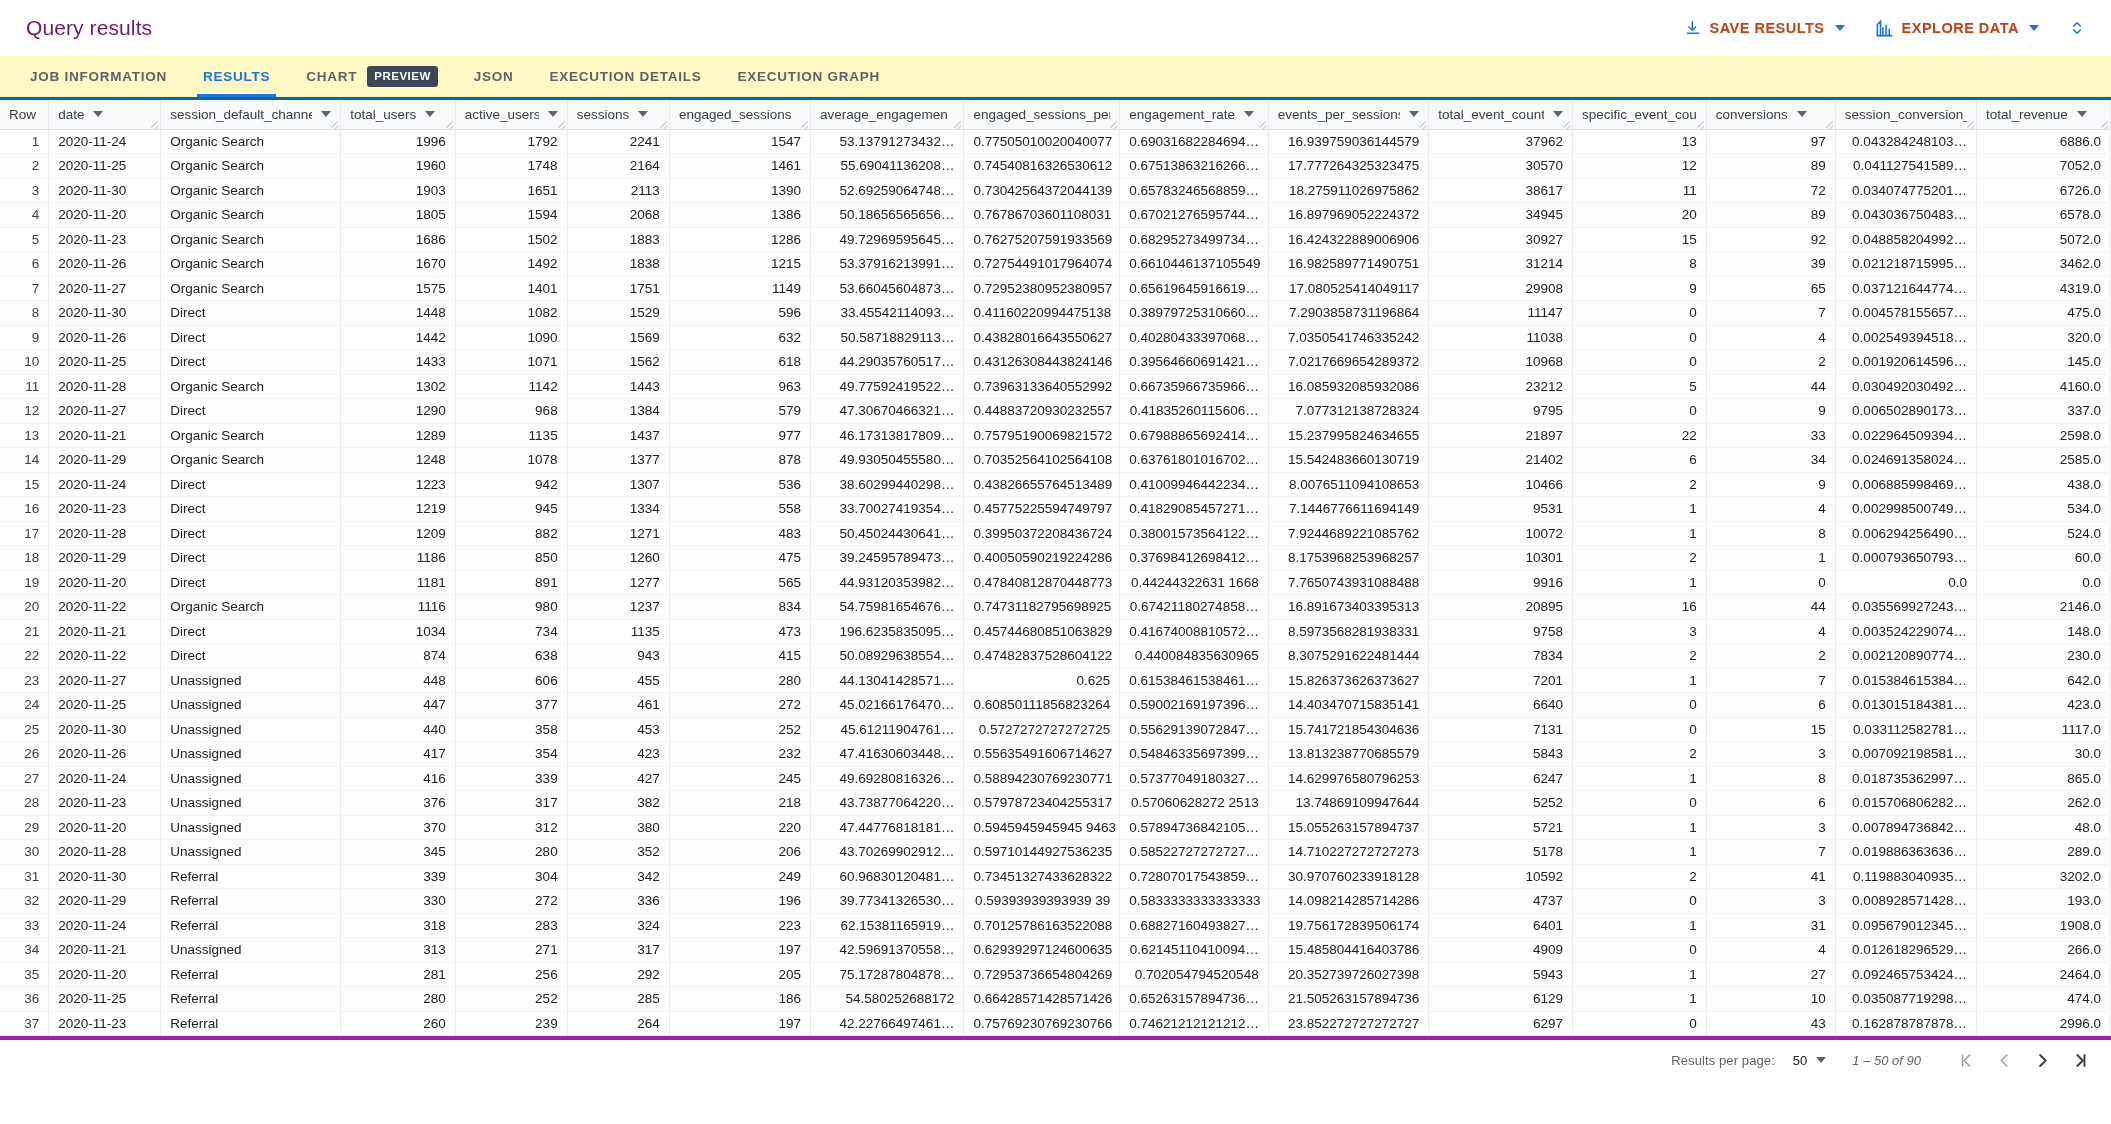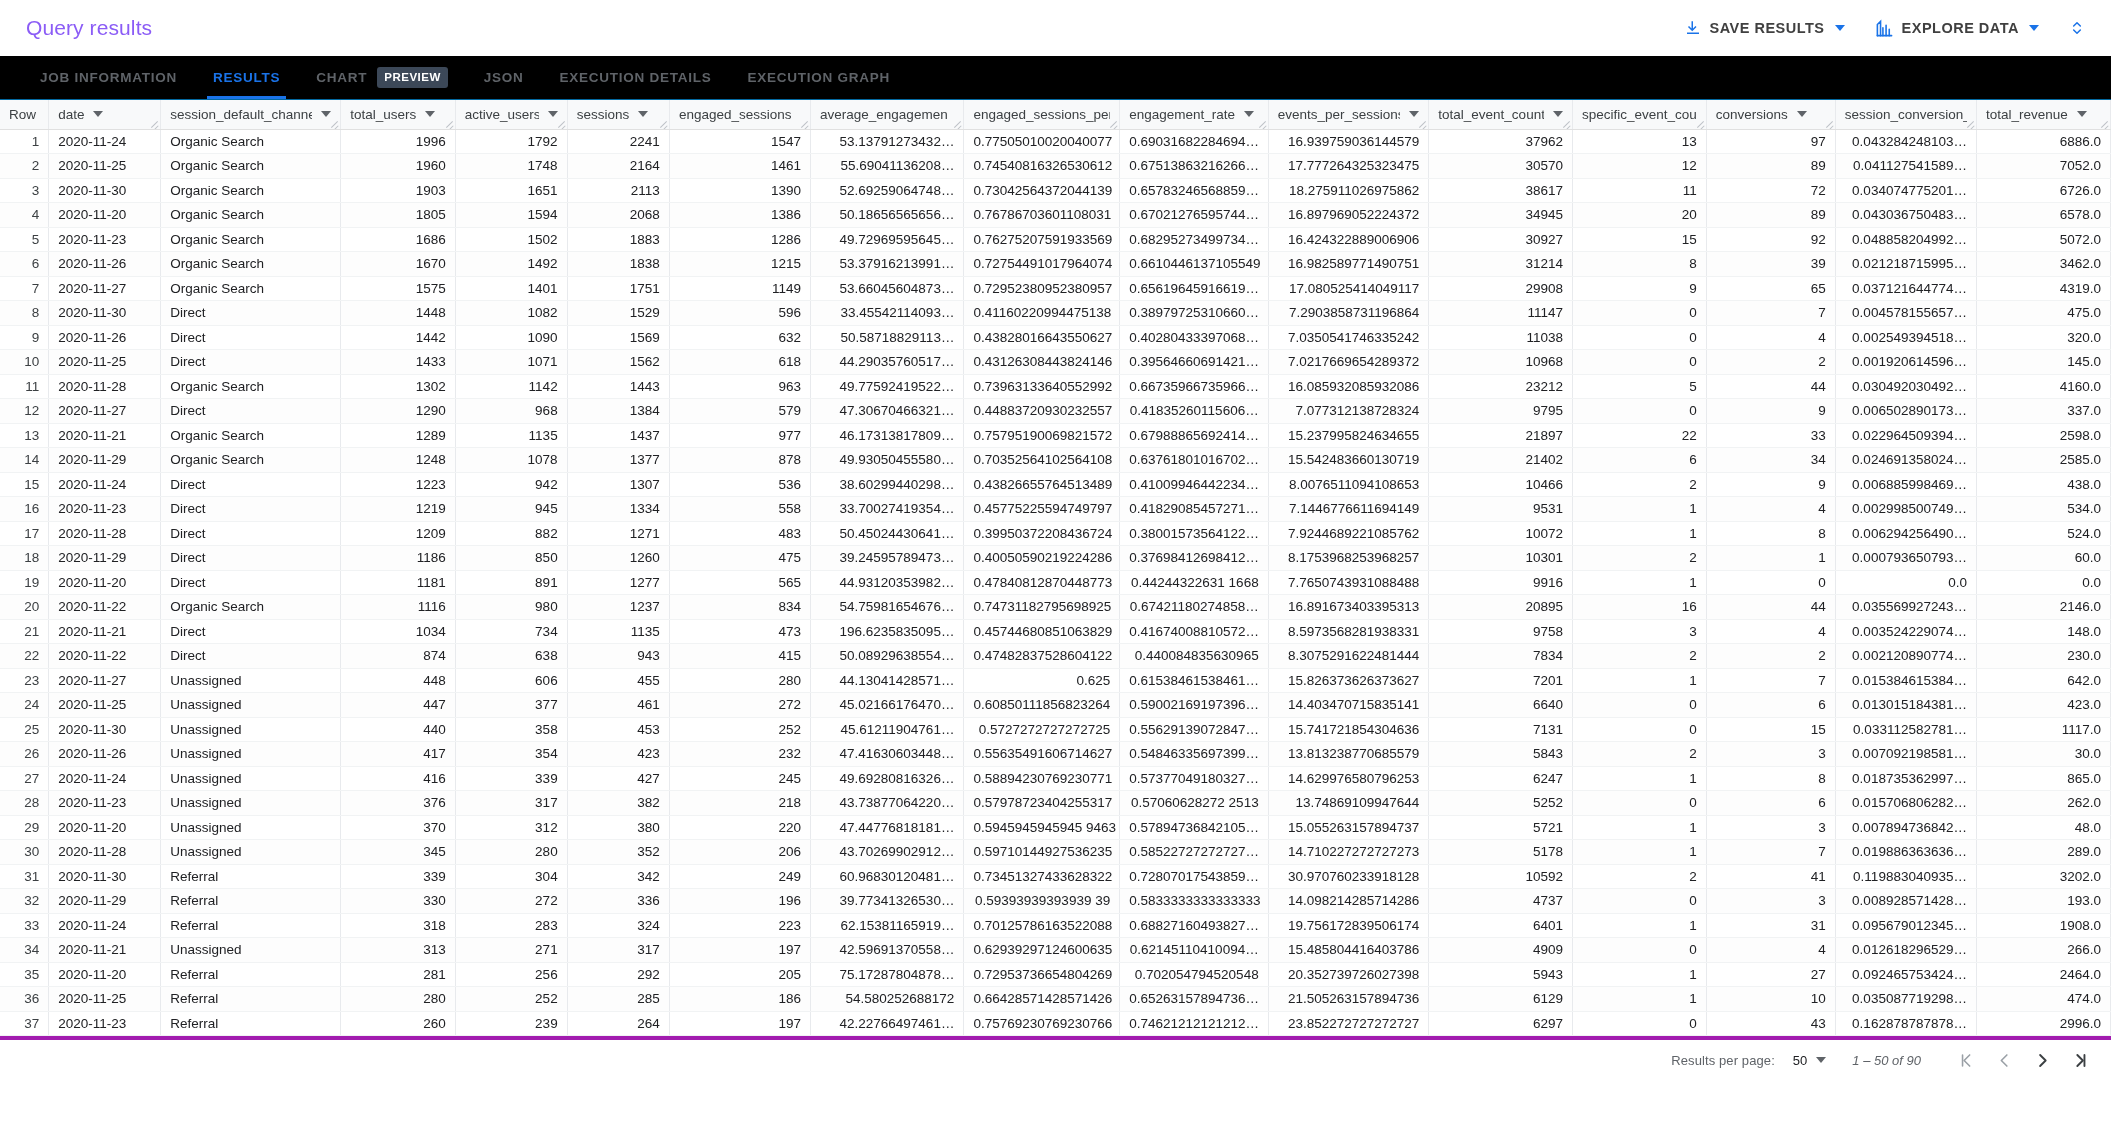--- a/index.html
+++ b/index.html
@@ -15,35 +15,35 @@
   .topbar {
     height: 56px;
     display: flex;
     align-items: center;
     padding: 0 22px 0 26px;
     background: #fff;
     position: relative;
   }
   .page-title {
     font-size: 21px;
-    color: #8b5cf6;
+    color: #701a75;
     font-weight: 400;
     letter-spacing: 0.1px;
   }
   .topbar-actions {
     margin-left: auto;
     display: flex;
     align-items: center;
     gap: 22px;
   }
   .tb-btn {
     display: flex;
     align-items: center;
     gap: 8px;
-    color: #404040;
+    color: #c2410c;
     font-size: 14.5px;
     font-weight: 600;
     letter-spacing: 0.5px;
     cursor: pointer;
     padding: 6px 4px;
     white-space: nowrap;
   }
   .tb-btn svg { display: block; }
   .caret-dn {
     width: 0; height: 0;
@@ -58,23 +58,23 @@
     display: flex;
     align-items: center;
     padding: 4px;
   }
 
   
   .tabbar {
     height: 44px;
     display: flex;
     align-items: stretch;
-    border-bottom: 1px solid #0369a1;
-    padding-left: 22px;
-    background: #000000;
+    border-bottom: 3px solid #0369a1;
+    padding-left: 12px;
+    background: #fef9c3;
   }
   .tab {
     display: flex;
     align-items: center;
     gap: 10px;
     padding: 0 18px;
     font-size: 13.5px;
     font-weight: 600;
     letter-spacing: 0.75px;
     color: #5f6368;

